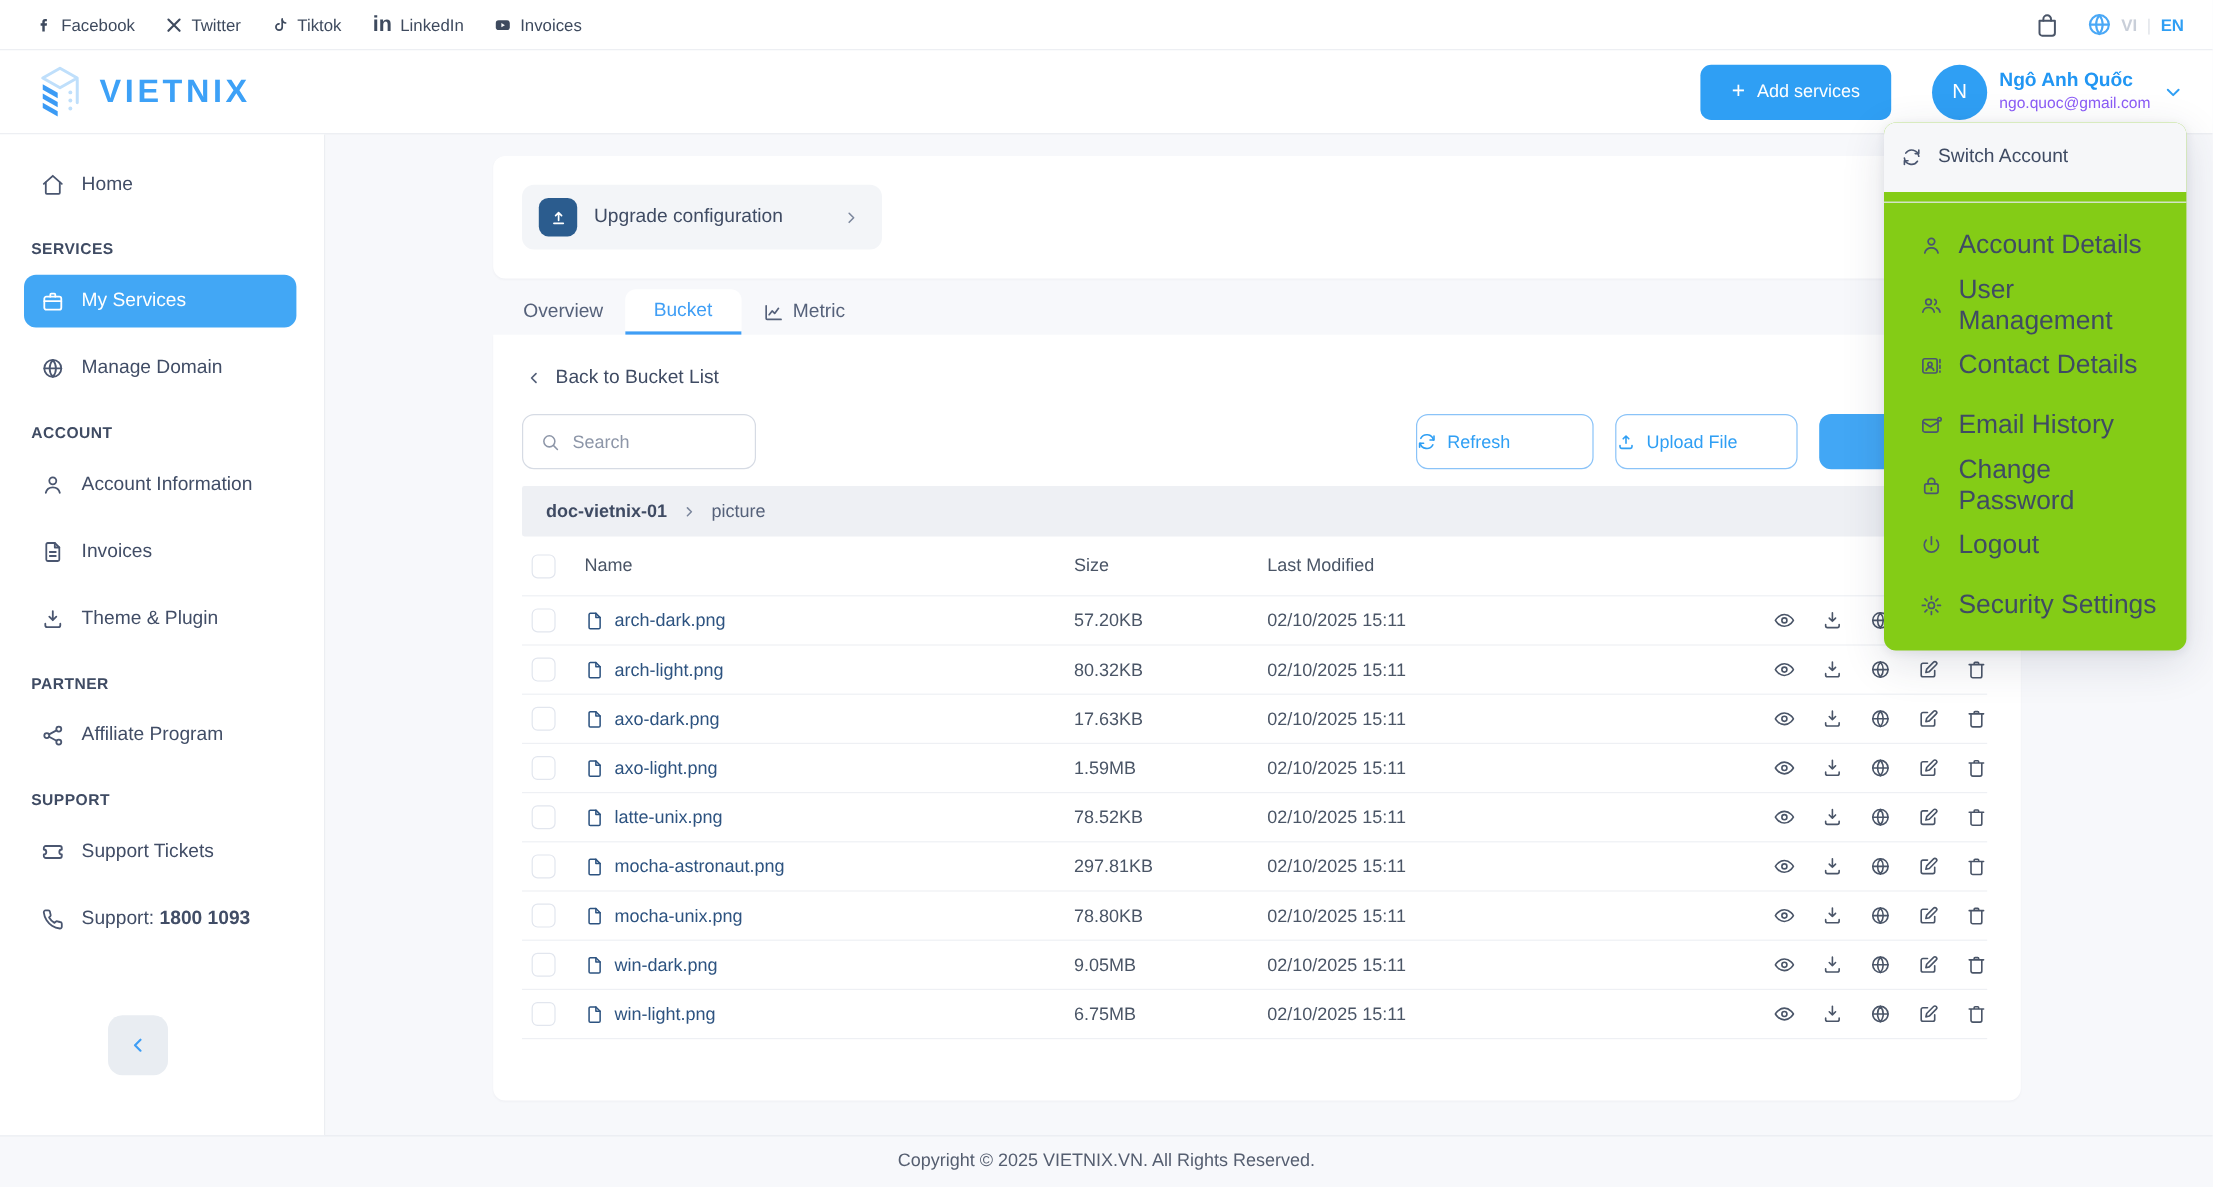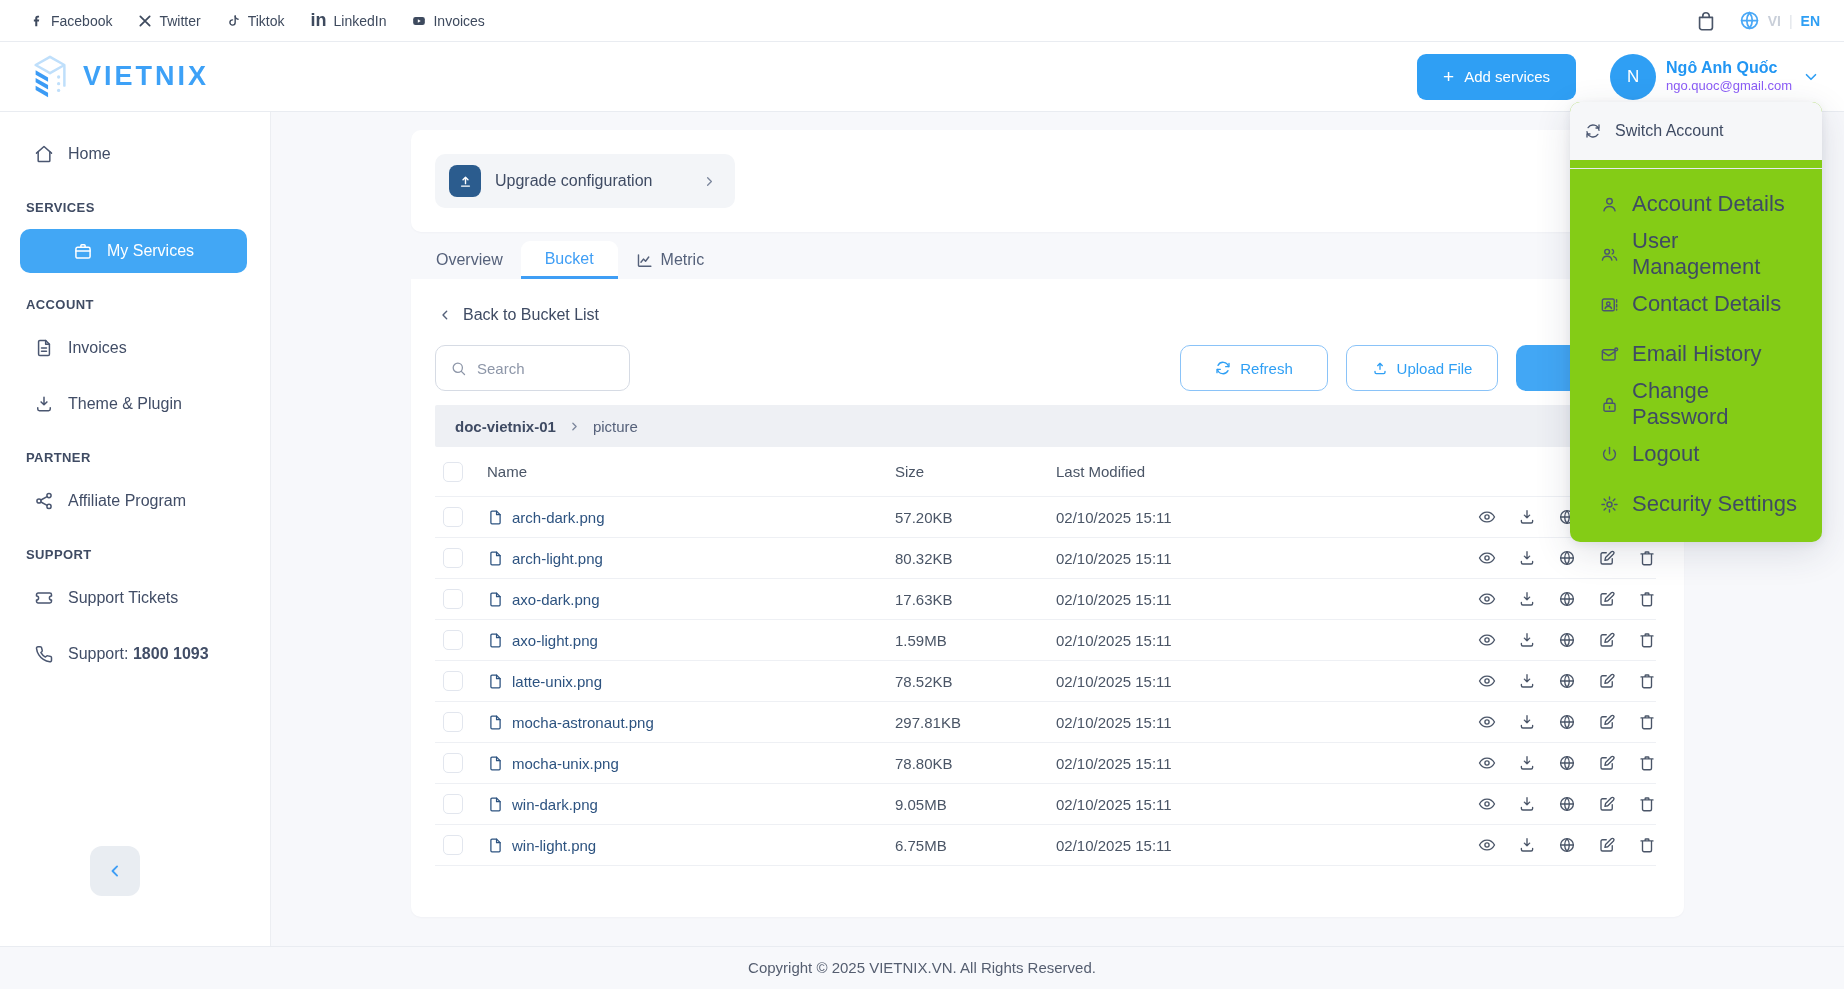--- a/index.html
+++ b/index.html
@@ -32,21 +32,21 @@
   .user-meta { line-height:1.25; }
   .user-name { color:#2196f3; font-weight:700; font-size:16px; }
   .user-email { color:#8b5cf6; font-size:13px; }
   .chev-down { color:#2f9ff4; }
 
   
   .app-row { display:flex; height:835px; border-bottom:1px solid #e9ecf1; }
   .sidebar { width:271px; background:#fff; border-right:1px solid #eceef2; padding:20px 23px 0 20px; position:relative; }
   .side-item { display:flex; align-items:center; gap:14px; height:44px; padding:0 14px; border-radius:10px; font-size:16px; color:#414d66; cursor:pointer; margin-bottom:12px; }
   .side-item svg { width:20px; height:20px; color:#4a5670; flex:none; }
-  .side-item.active { background:#42a7f5; color:#fff;justify-content:center; }
+  .side-item.active { background:#42a7f5; color:#fff; }
   .side-item.active svg { color:#fff; }
   .side-head { font-size:13px; font-weight:700; color:#3f4b63; letter-spacing:.4px; margin:24px 0 14px 6px; }
   .side-phone b { font-weight:700; }
   .collapse-btn { position:absolute; left:90px; bottom:50px; width:50px; height:50px; border-radius:12px; background:#e9edf2; border:none; color:#3f9ef5; display:flex; align-items:center; justify-content:center; cursor:pointer; }
 
   .main { flex:1; padding:18px 160px 0 140px; }
 
   
   .upgrade-card { background:#fff; border-radius:10px; padding:24px; display:flex; gap:16px; box-shadow:0 1px 2px rgba(30,40,70,.03); }
   .upgrade-pill { display:flex; align-items:center; gap:14px; background:#f3f5f8; border-radius:10px; height:54px; padding:0 18px 0 14px; min-width:300px; cursor:pointer; }
@@ -65,21 +65,21 @@
   .content-card { background:#fff; border-radius:0 10px 10px 10px; padding:0 28px 0 24px; box-shadow:0 1px 2px rgba(30,40,70,.03); height:638px; }
   .back-row { display:flex; align-items:center; gap:10px; padding:20px 0 0 2px; font-size:16px; color:#3f4b63; cursor:pointer; height:52px; }
   .back-row svg { width:16px; height:16px; color:#55617a; }
 
   .toolbar { display:flex; align-items:center; margin-top:14px; }
   .search-box { display:flex; align-items:center; gap:10px; width:195px; height:46px; border:1px solid #d6dbe4; border-radius:10px; padding:0 14px; color:#8d96a8; }
   .search-box svg { width:17px; height:17px; flex:none; }
   .search-box input { border:none; outline:none; width:100%; font-size:15px; font-family:inherit; color:#414d66; background:transparent; }
   .search-box input::placeholder { color:#8d96a8; }
   .toolbar .spacer { flex:1; }
-  .btn-outline { display:flex; align-items:center; justify-content:center; gap:9px; height:46px; border:1px solid #8ac3f8; background:#fff; color:#2f9ff4; border-radius:10px; font-size:15px; font-family:inherit; cursor:pointer; }
+  .btn-outline { display:flex; align-items:center; gap:9px; height:46px; border:1px solid #8ac3f8; background:#fff; color:#2f9ff4; border-radius:10px; font-size:15px; font-family:inherit; cursor:pointer; }
   .btn-outline svg { width:16px; height:16px; }
   .btn-refresh { width:148px; margin-right:18px; }
   .btn-upload { width:152px; margin-right:18px; }
   .btn-plus { width:140px; height:46px; background:#42a7f5; color:#fff; border:none; border-radius:10px; font-size:20px; font-family:inherit; cursor:pointer; }
 
   .crumb-band { margin-top:14px; background:#eef0f4; border-radius:2px; height:42px; display:flex; align-items:center; gap:12px; padding:10px 20px; font-size:15px; }
   .crumb-bucket { font-weight:700; color:#3f4b63; cursor:pointer; }
   .crumb-band svg { width:13px; height:13px; color:#7b869c; }
   .crumb-folder { color:#55617a; }
 
@@ -209,22 +209,36 @@
     </div>
 
     <div class="side-head">SERVICES</div>
     <div class="side-item active">
       <svg class="ic" viewBox="0 0 24 24">
           <rect x="3.5" y="7.5" width="17" height="13" rx="2"></rect>
           <path d="M3.5 12h17M9.5 7.5v-2a1 1 0 0 1 1-1h3a1 1 0 0 1 1 1v2"></path>
         </svg>
       <span>My Services</span>
     </div>
+    <div class="side-item">
+      <svg class="ic" viewBox="0 0 24 24">
+          <circle cx="12" cy="12" r="8.5"></circle>
+          <path d="M3.5 12h17M12 3.5a13 13 0 0 1 0 17M12 3.5a13 13 0 0 0 0 17"></path>
+        </svg>
+      <span>Manage Domain</span>
+    </div>
 
     <div class="side-head">ACCOUNT</div>
+    <div class="side-item">
+      <svg class="ic" viewBox="0 0 24 24">
+          <circle cx="12" cy="8" r="3.5"></circle>
+          <path d="M5 20c.8-3.6 3.5-5.5 7-5.5s6.2 1.9 7 5.5"></path>
+        </svg>
+      <span>Account Information</span>
+    </div>
     <div class="side-item">
       <svg class="ic" viewBox="0 0 24 24">
           <path d="M14 3H7a1.5 1.5 0 0 0-1.5 1.5v15A1.5 1.5 0 0 0 7 21h10a1.5 1.5 0 0 0 1.5-1.5V7.5z"></path>
           <path d="M14 3v4.5h4.5M9 12h6M9 16h6"></path>
         </svg>
       <span>Invoices</span>
     </div>
     <div class="side-item">
       <svg class="ic" viewBox="0 0 24 24">
           <path d="M12 4v9m0 0l-3.5-3.5M12 13l3.5-3.5"></path>

